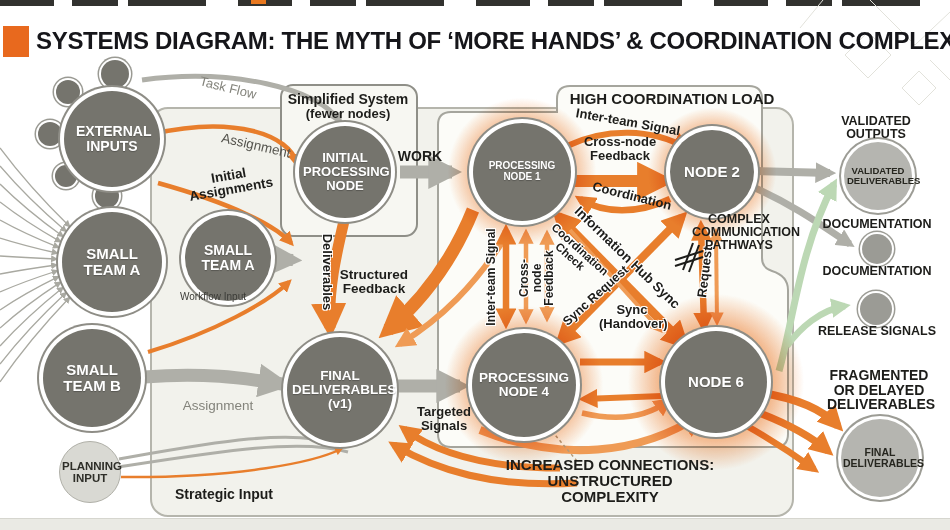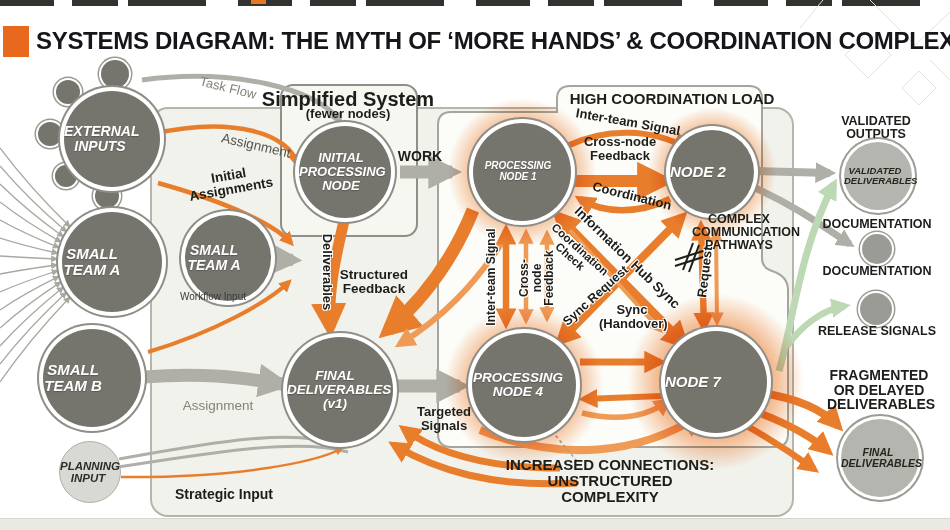--- a/index.html
+++ b/index.html
@@ -14,22 +14,22 @@
   
   .title-square{position:absolute;left:3px;top:26px;width:26px;height:31px;background:#e8691e;}
   .page-title{position:absolute;left:36px;top:27px;font-size:24px;font-weight:bold;color:#16161a;
     letter-spacing:-0.3px;white-space:nowrap;}
   
   .outer-box{position:absolute;left:150px;top:107px;width:640px;height:406px;background:#f2f2ec;
     border:2px solid #b5b5ac;border-radius:18px;}
   .simpl-box{position:absolute;left:280px;top:84px;width:134px;height:149px;background:#f7f7f2;
     border:2.5px solid #8f8f88;border-radius:13px;}
   
-  .circ{position:absolute;border-radius:50%;display:flex;align-items:center;
-    text-align:center;font-weight:bold;line-height:1.06;font-style:italic;}
+  .circ{position:absolute;border-radius:50%;display:flex;align-items:center;justify-content:center;
+    text-align:center;font-weight:bold;line-height:1.06;}
   .dark{background:#75746d;color:#fff;box-shadow:0 0 0 4px #fff,0 0 0 6px #8e8d86;
     text-shadow:0 1px 1px rgba(0,0,0,.25);}
   .sat{background:#75746d;box-shadow:0 0 0 2px #fff,0 0 0 3.5px #9a9a93;}
   .lite{background:#b5b5b0;color:#26261f;box-shadow:0 0 0 3px #fff,0 0 0 5px #9c9c95;}
   .plain{background:#d9d9d3;color:#2e2e28;border:1.5px solid #b0b0a8;}
   .glow{position:absolute;border-radius:50%;mix-blend-mode:multiply;transform:translate(-50%,-50%);
     background:radial-gradient(circle,rgba(234,104,24,.95) 0%,rgba(237,122,40,.62) 40%,rgba(240,135,55,0) 70%);}
   
   .lbl{position:absolute;font-weight:bold;color:#1d1d1a;text-align:center;line-height:1.05;
     transform:translate(-50%,-50%);}
@@ -201,40 +201,40 @@
   <div class="circ dark" style="left:473px;top:123px;width:98px;height:98px;font-size:10px;">
       <span style="width:90px;">PROCESSING NODE 1</span>
     </div>
   <div class="circ dark" style="left:670px;top:130px;width:84px;height:84px;font-size:15px;">
       <span>NODE 2</span>
     </div>
   <div class="circ dark" style="left:472px;top:333px;width:104px;height:104px;font-size:13.5px;">
       <span style="width:92px;">PROCESSING NODE 4</span>
     </div>
   <div class="circ dark" style="left:665px;top:331px;width:102px;height:102px;font-size:15px;">
-      <span>NODE 7</span>
+      <span>NODE 6</span>
     </div>
 
   <div class="circ lite" style="left:844px;top:142px;width:68px;height:68px;font-size:9.5px;">
       <span style="width:62px;">VALIDATED DELIVERABLES</span>
     </div>
   <div class="circ" style="left:862px;top:234px;width:30px;height:30px;background:#9b9b95;box-shadow:0 0 0 2px #fff,0 0 0 3.5px #9c9c95;"></div>
   <div class="circ" style="left:860px;top:293px;width:32px;height:32px;background:#9b9b95;box-shadow:0 0 0 2px #fff,0 0 0 3.5px #9c9c95;"></div>
   <div class="circ lite" style="left:841px;top:419px;width:78px;height:78px;font-size:10.5px;">
       <span style="width:74px;">FINAL DELIVERABLES</span>
     </div>
 
   <div class="lbl soft" style="left:228px;top:88px;font-size:13px;transform:translate(-50%,-50%) rotate(14deg);">Task Flow</div>
   <div class="lbl soft" style="left:256px;top:146px;font-size:13.5px;color:#55544e;transform:translate(-50%,-50%) rotate(13deg);">Assignment</div>
   <div class="lbl" style="left:230px;top:183px;width:92px;font-size:13.5px;transform:translate(-50%,-50%) rotate(-10deg);">Initial Assignments</div>
   <div class="lbl" style="left:213px;top:297px;font-size:10px;font-weight:500;color:#3c3c38;">Workflow Input</div>
   <div class="lbl soft" style="left:218px;top:406px;font-size:13.5px;">Assignment</div>
   <div class="lbl" style="left:224px;top:494px;font-size:14px;">Strategic Input</div>
 
-  <div class="lbl" style="left:348px;top:99px;font-size:20px;">Simplified System</div>
+  <div class="lbl" style="left:348px;top:99px;font-size:14px;">Simplified System</div>
   <div class="lbl" style="left:348px;top:114px;font-size:13px;">(fewer nodes)</div>
   <div class="lbl" style="left:420px;top:156px;font-size:14px;">WORK</div>
   <div class="lbl outl" style="left:327px;top:272px;font-size:13px;transform:translate(-50%,-50%) rotate(90deg);white-space:nowrap;">Deliverables</div>
   <div class="lbl" style="left:374px;top:282px;width:82px;font-size:13.5px;">Structured Feedback</div>
   <div class="lbl" style="left:444px;top:419px;width:70px;font-size:13px;">Targeted Signals</div>
 
   <div class="lbl" style="left:672px;top:99px;font-size:15px;white-space:nowrap;">HIGH COORDINATION LOAD</div>
   <div class="lbl" style="left:628px;top:122px;font-size:13px;white-space:nowrap;transform:translate(-50%,-50%) rotate(10deg);">Inter-team Signal</div>
   <div class="lbl" style="left:620px;top:149px;width:74px;font-size:13px;">Cross-node Feedback</div>
   <div class="lbl" style="left:632px;top:196px;font-size:13px;white-space:nowrap;transform:translate(-50%,-50%) rotate(14deg);">Coordination</div>

